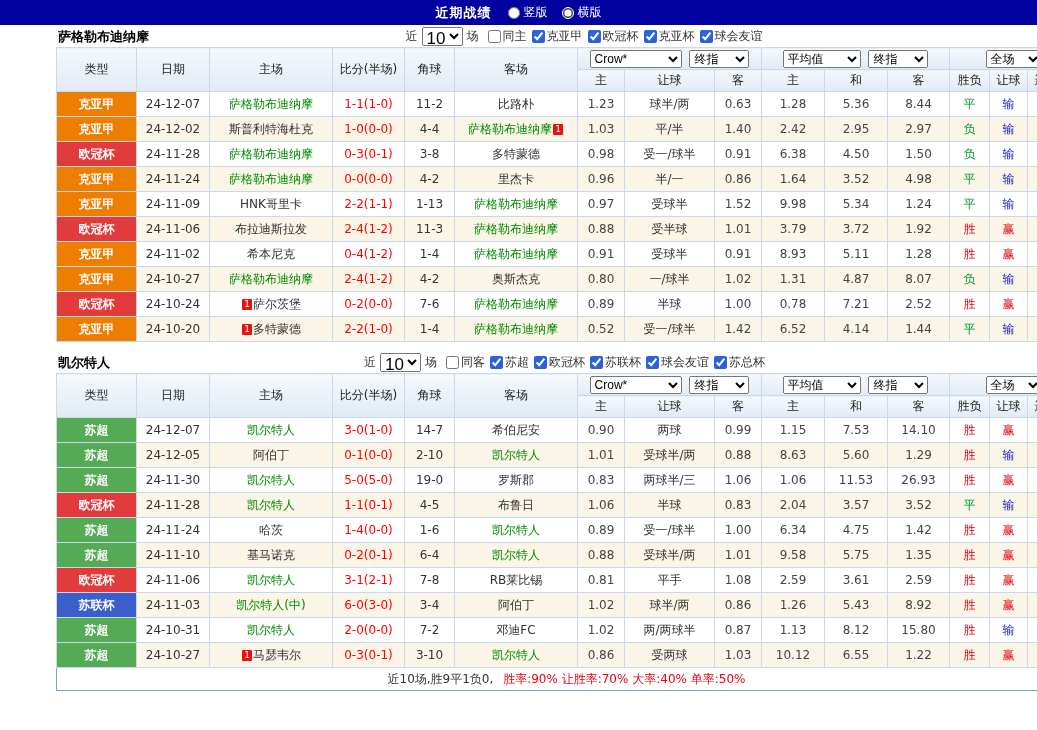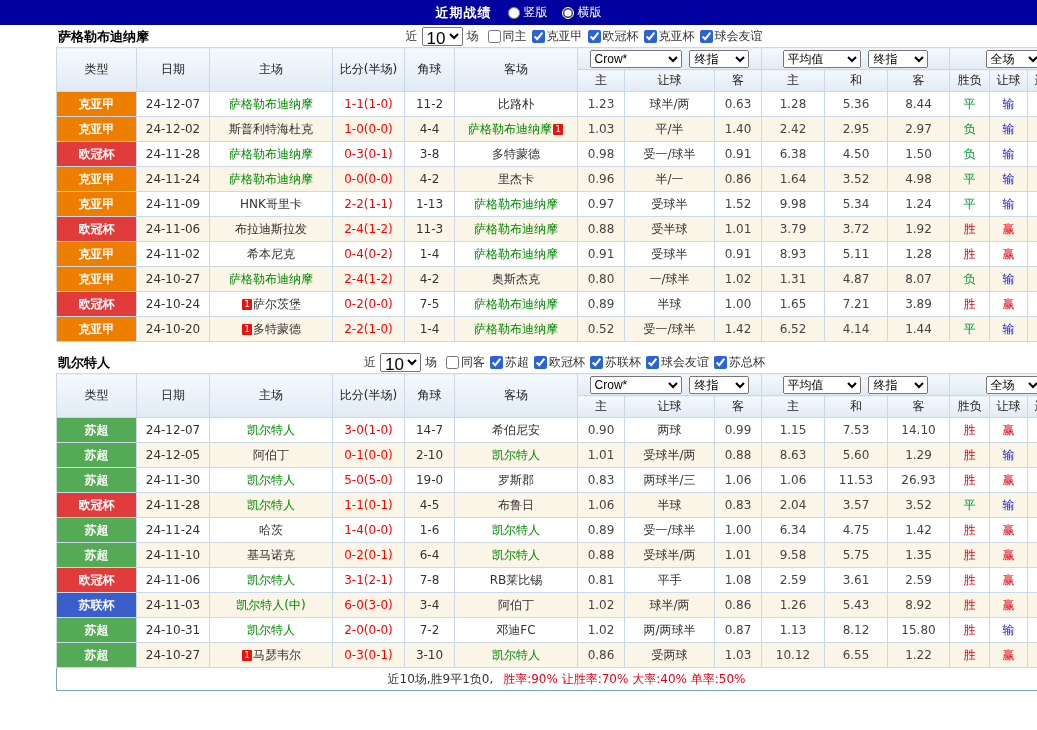--- a/index.html
+++ b/index.html
@@ -273,21 +273,21 @@
     <td class="res-cell" style="color: rgb(230, 0, 18);">胜</td>
     <td class="res-cell" style="color: rgb(230, 0, 18);">赢</td>
     <td class="res-cell" style="color: rgb(230, 0, 18);">大</td>
   </tr>
         <tr class="data-row">
     <td class="type-cell" style="background: rgb(238, 126, 0);">克亚甲</td>
     <td class="date-cell">24-11-02</td>
     <td class="team-cell">
       <span class="team-name">希本尼克</span>
     </td>
-    <td class="score-cell">0-4(0-2)</td>
+    <td class="score-cell">0-4(1-2)</td>
     <td class="corner-cell">1-4</td>
     <td class="team-cell">
       <span class="team-name focal">萨格勒布迪纳摩</span>
     </td>
     <td class="odds-cell">0.91</td>
     <td class="hc-cell">受球半</td>
     <td class="odds-cell">0.91</td>
     <td class="odds-cell">8.93</td>
     <td class="odds-cell">5.11</td>
     <td class="odds-cell">1.28</td>
@@ -316,30 +316,30 @@
     <td class="res-cell" style="color: rgb(34, 34, 204);">输</td>
     <td class="res-cell" style="color: rgb(230, 0, 18);">大</td>
   </tr>
         <tr class="data-row">
     <td class="type-cell" style="background: rgb(226, 59, 59);">欧冠杯</td>
     <td class="date-cell">24-10-24</td>
     <td class="team-cell">
       <span class="rc rc-before">1</span><span class="team-name">萨尔茨堡</span>
     </td>
     <td class="score-cell">0-2(0-0)</td>
-    <td class="corner-cell">7-5</td>
+    <td class="corner-cell">7-6</td>
     <td class="team-cell">
       <span class="team-name focal">萨格勒布迪纳摩</span>
     </td>
     <td class="odds-cell">0.89</td>
     <td class="hc-cell">半球</td>
     <td class="odds-cell">1.00</td>
-    <td class="odds-cell">1.65</td>
+    <td class="odds-cell">0.78</td>
     <td class="odds-cell">7.21</td>
-    <td class="odds-cell">3.89</td>
+    <td class="odds-cell">2.52</td>
     <td class="res-cell" style="color: rgb(230, 0, 18);">胜</td>
     <td class="res-cell" style="color: rgb(230, 0, 18);">赢</td>
     <td class="res-cell" style="color: rgb(34, 34, 204);">小</td>
   </tr>
         <tr class="data-row alt">
     <td class="type-cell" style="background: rgb(238, 126, 0);">克亚甲</td>
     <td class="date-cell">24-10-20</td>
     <td class="team-cell">
       <span class="rc rc-before">1</span><span class="team-name">多特蒙德</span>
     </td>

